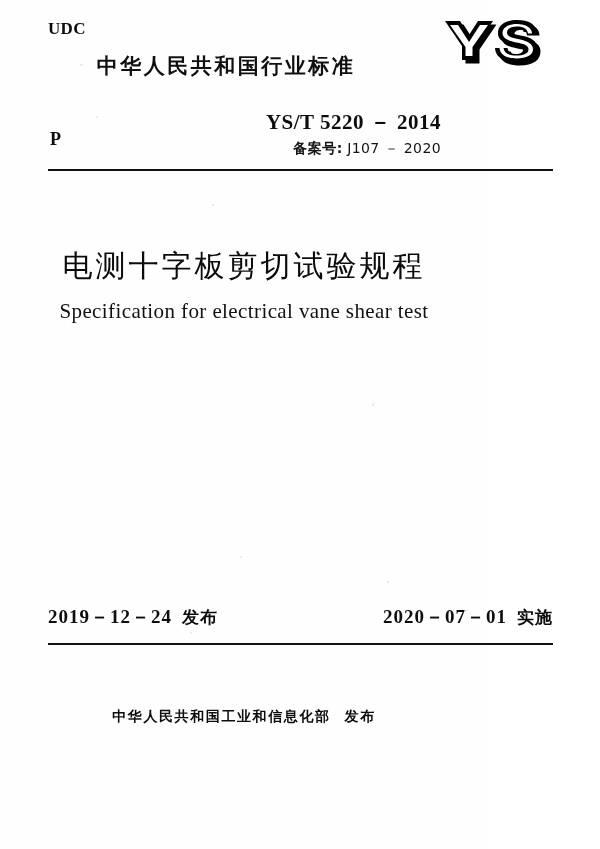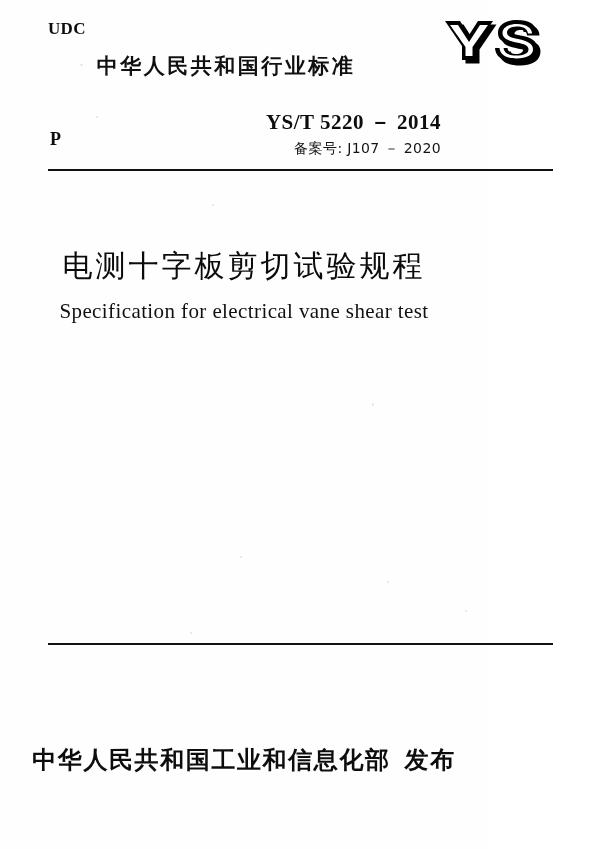--- a/index.html
+++ b/index.html
@@ -88,21 +88,21 @@
     white-space: nowrap;
   }
   .record-line {
     margin-top: 4px;
     font-family: "DejaVu Sans", sans-serif;
     font-size: 14px;
     color: #141414;
     white-space: nowrap;
   }
   .record-label {
-    font-weight: normal;
+    font-weight: bold;
     letter-spacing: 0.5px;
   }
   .record-value {
     font-weight: normal;
     letter-spacing: 0.4px;
   }
 
   
   .rule {
     position: absolute;
@@ -168,24 +168,23 @@
 
   
   .publisher {
     position: absolute;
     left: 0;
     right: 0;
     top: 708px;
     text-align: center;
     font-family: "DejaVu Sans", sans-serif;
     font-weight: bold;
-    font-size: 24px;
+    font-size: 14px;
     letter-spacing: 1.6px;
     color: #0d0d0d;
-    margin-top: 36px;
   }
   .publisher-suffix { margin-left: 14px; }
 
   
   .speck {
     position: absolute;
     background: #cfcfcf;
     border-radius: 50%;
     opacity: 0.55;
   }
@@ -224,20 +223,28 @@
     </div>
   </div>
 
   <div class="class-mark">P</div>
 
   <div class="rule rule-top"></div>
 
   <div class="title-cn">电测十字板剪切试验规程</div>
   <div class="title-en">Specification for electrical vane shear test</div>
 
+  <div class="date-row">
+    <div class="date-item">
+      <span class="date-value">2019－12－24</span><span class="date-action">发布</span>
+    </div>
+    <div class="date-item">
+      <span class="date-value">2020－07－01</span><span class="date-action">实施</span>
+    </div>
+  </div>
 
   <div class="rule rule-bottom"></div>
 
   <div class="publisher">
     <span>中华人民共和国工业和信息化部</span><span class="publisher-suffix">发布</span>
   </div>
 
   <div class="speck" style="left:212px; top:204px; width:2px; height:2px;"></div>
   <div class="speck" style="left:372px; top:403px; width:2px; height:3px;"></div>
   <div class="speck" style="left:240px; top:556px; width:2px; height:2px;"></div>

